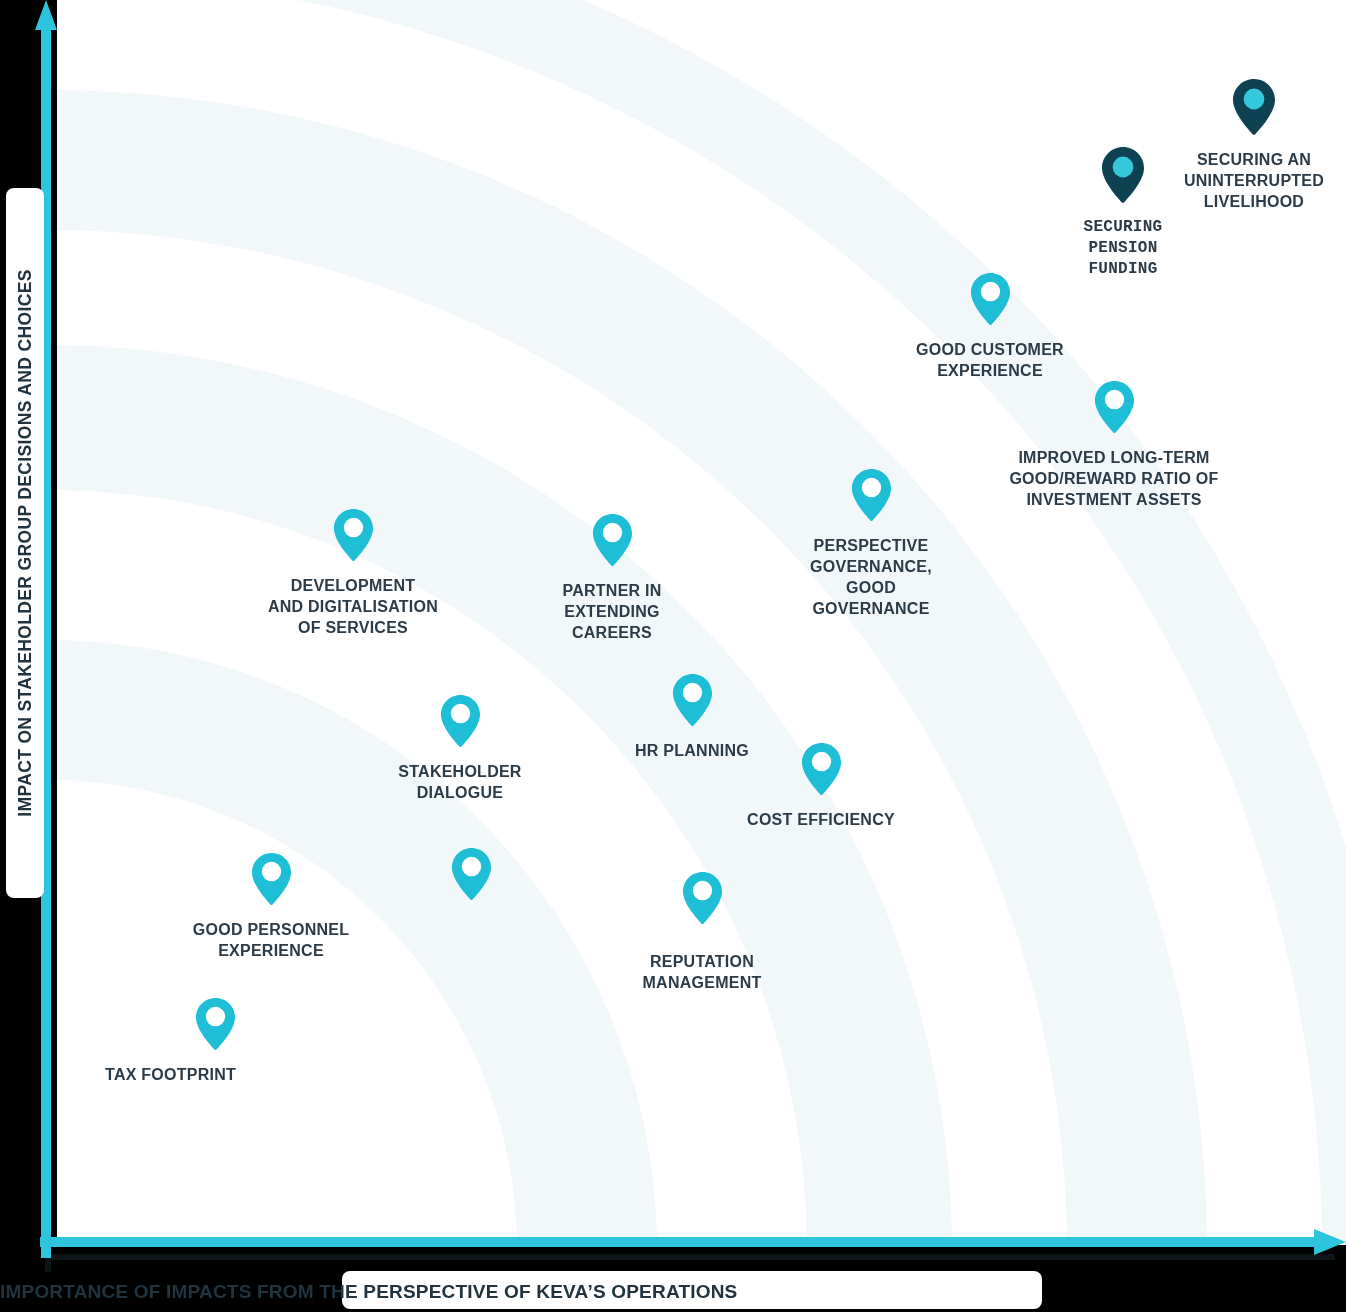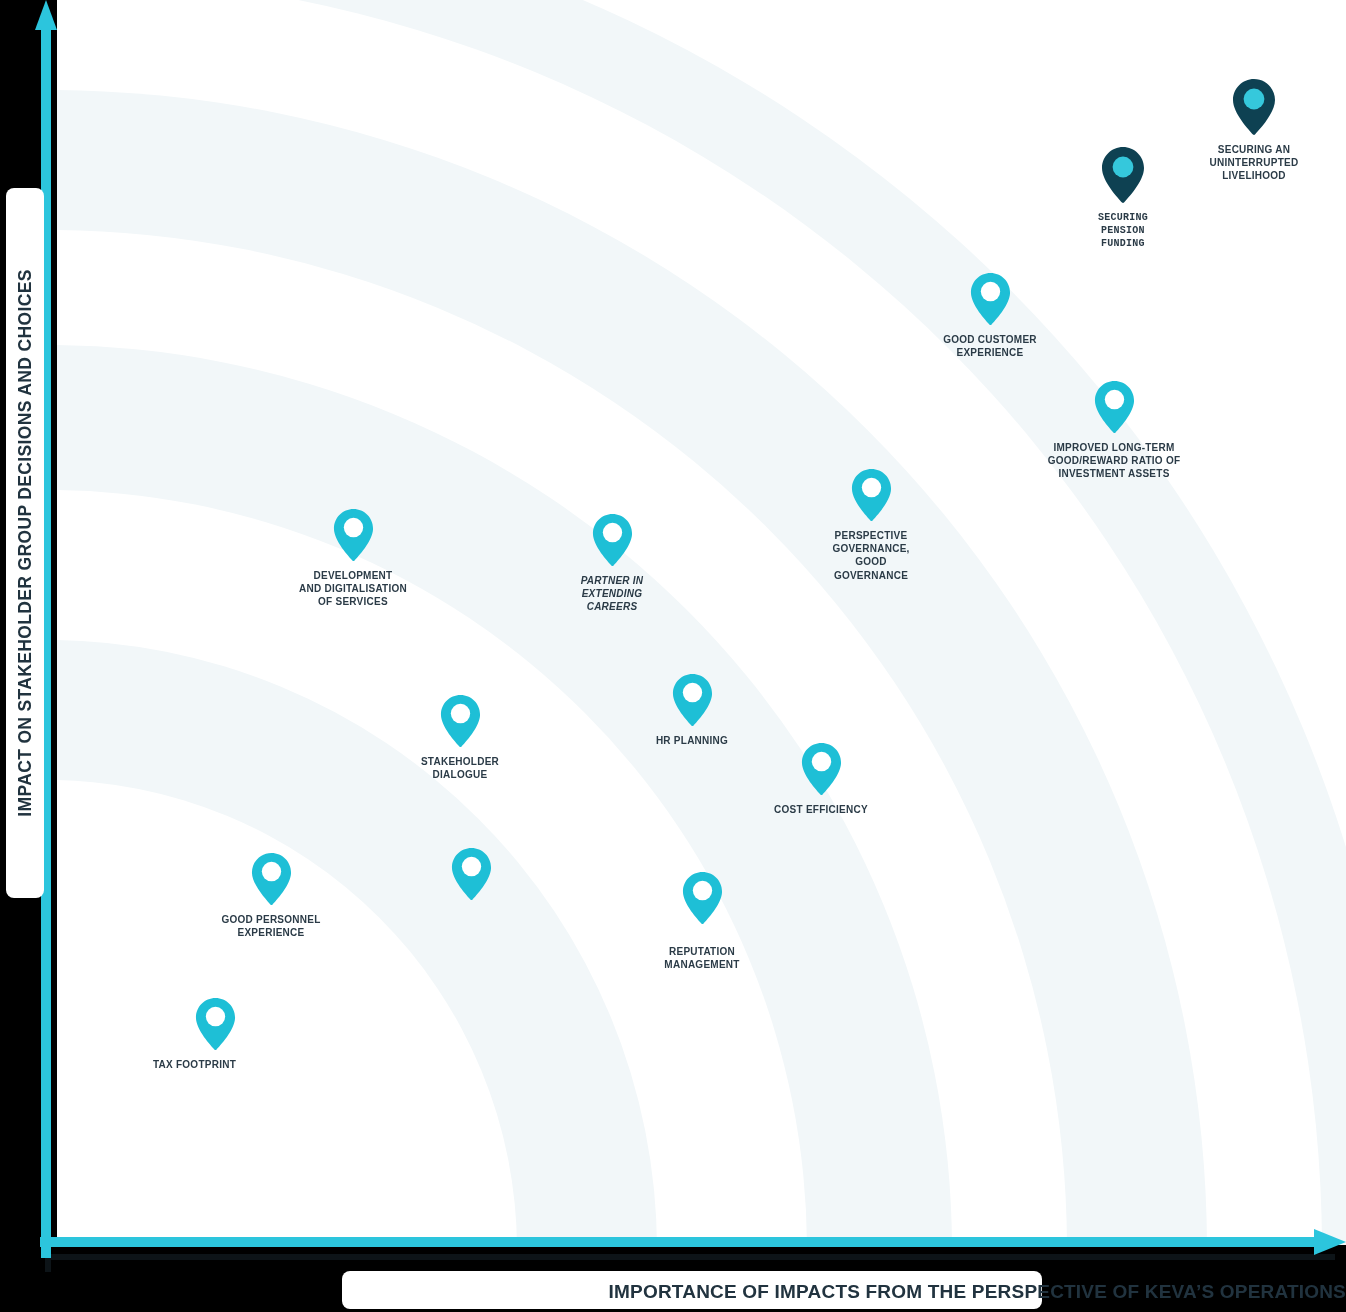--- a/index.html
+++ b/index.html
@@ -94,43 +94,43 @@
     width: 700px;
     height: 38px;
     background: #ffffff;
     border-radius: 8px;
   }
   #x-axis-title {
     position: absolute;
     left: 0;
     top: 1281px;
     width: 1346px;
-    text-align: right;
+    text-align: left;
     font-size: 19px;
     font-weight: bold;
     letter-spacing: 0.2px;
     color: #21333f;
     white-space: nowrap;
   }
 
   
   .marker {
     position: absolute;
     display: flex;
     flex-direction: column;
     align-items: center;
     transform: translateX(-50%);
   }
   .pin {
     display: block;
   }
   .marker-label {
-    margin-top: 7px;
+    margin-top: 13px;
     text-align: center;
-    font-size: 10px;
+    font-size: 16px;
     line-height: 1.32;
     font-weight: bold;
     letter-spacing: 0.25px;
     color: #2b3b47;
     white-space: pre-line;
   }
 </style>
 </head>
 <body>
 
@@ -229,21 +229,21 @@
           <svg class="pin" width="41" height="54" viewBox="0 0 44 58">
             <path d="M22 1 C10.4 1 1 10.4 1 22 C1 35.5 17.5 52.5 21 56.6 C21.5 57.2 22.5 57.2 23 56.6 C26.5 52.5 43 35.5 43 22 C43 10.4 33.6 1 22 1 Z" fill="#1ebfd6"></path>
             <circle cx="22" cy="21" r="10.4" fill="#ffffff"></circle>
           </svg>
         </span>
         <div class="marker-label">PERSPECTIVE
 GOVERNANCE,
 GOOD
 GOVERNANCE</div>
       </div>
-      <div class="marker" style="left: 612px; top: 513px; width: 180px; font-style: italic;">
+      <div class="marker" style="left: 612px; top: 513px; width: 180px;">
         <span>
           <svg class="pin" width="41" height="54" viewBox="0 0 44 58">
             <path d="M22 1 C10.4 1 1 10.4 1 22 C1 35.5 17.5 52.5 21 56.6 C21.5 57.2 22.5 57.2 23 56.6 C26.5 52.5 43 35.5 43 22 C43 10.4 33.6 1 22 1 Z" fill="#1ebfd6"></path>
             <circle cx="22" cy="21" r="10.4" fill="#ffffff"></circle>
           </svg>
         </span>
         <div class="marker-label">PARTNER IN
 EXTENDING
 CAREERS</div>
       </div>

